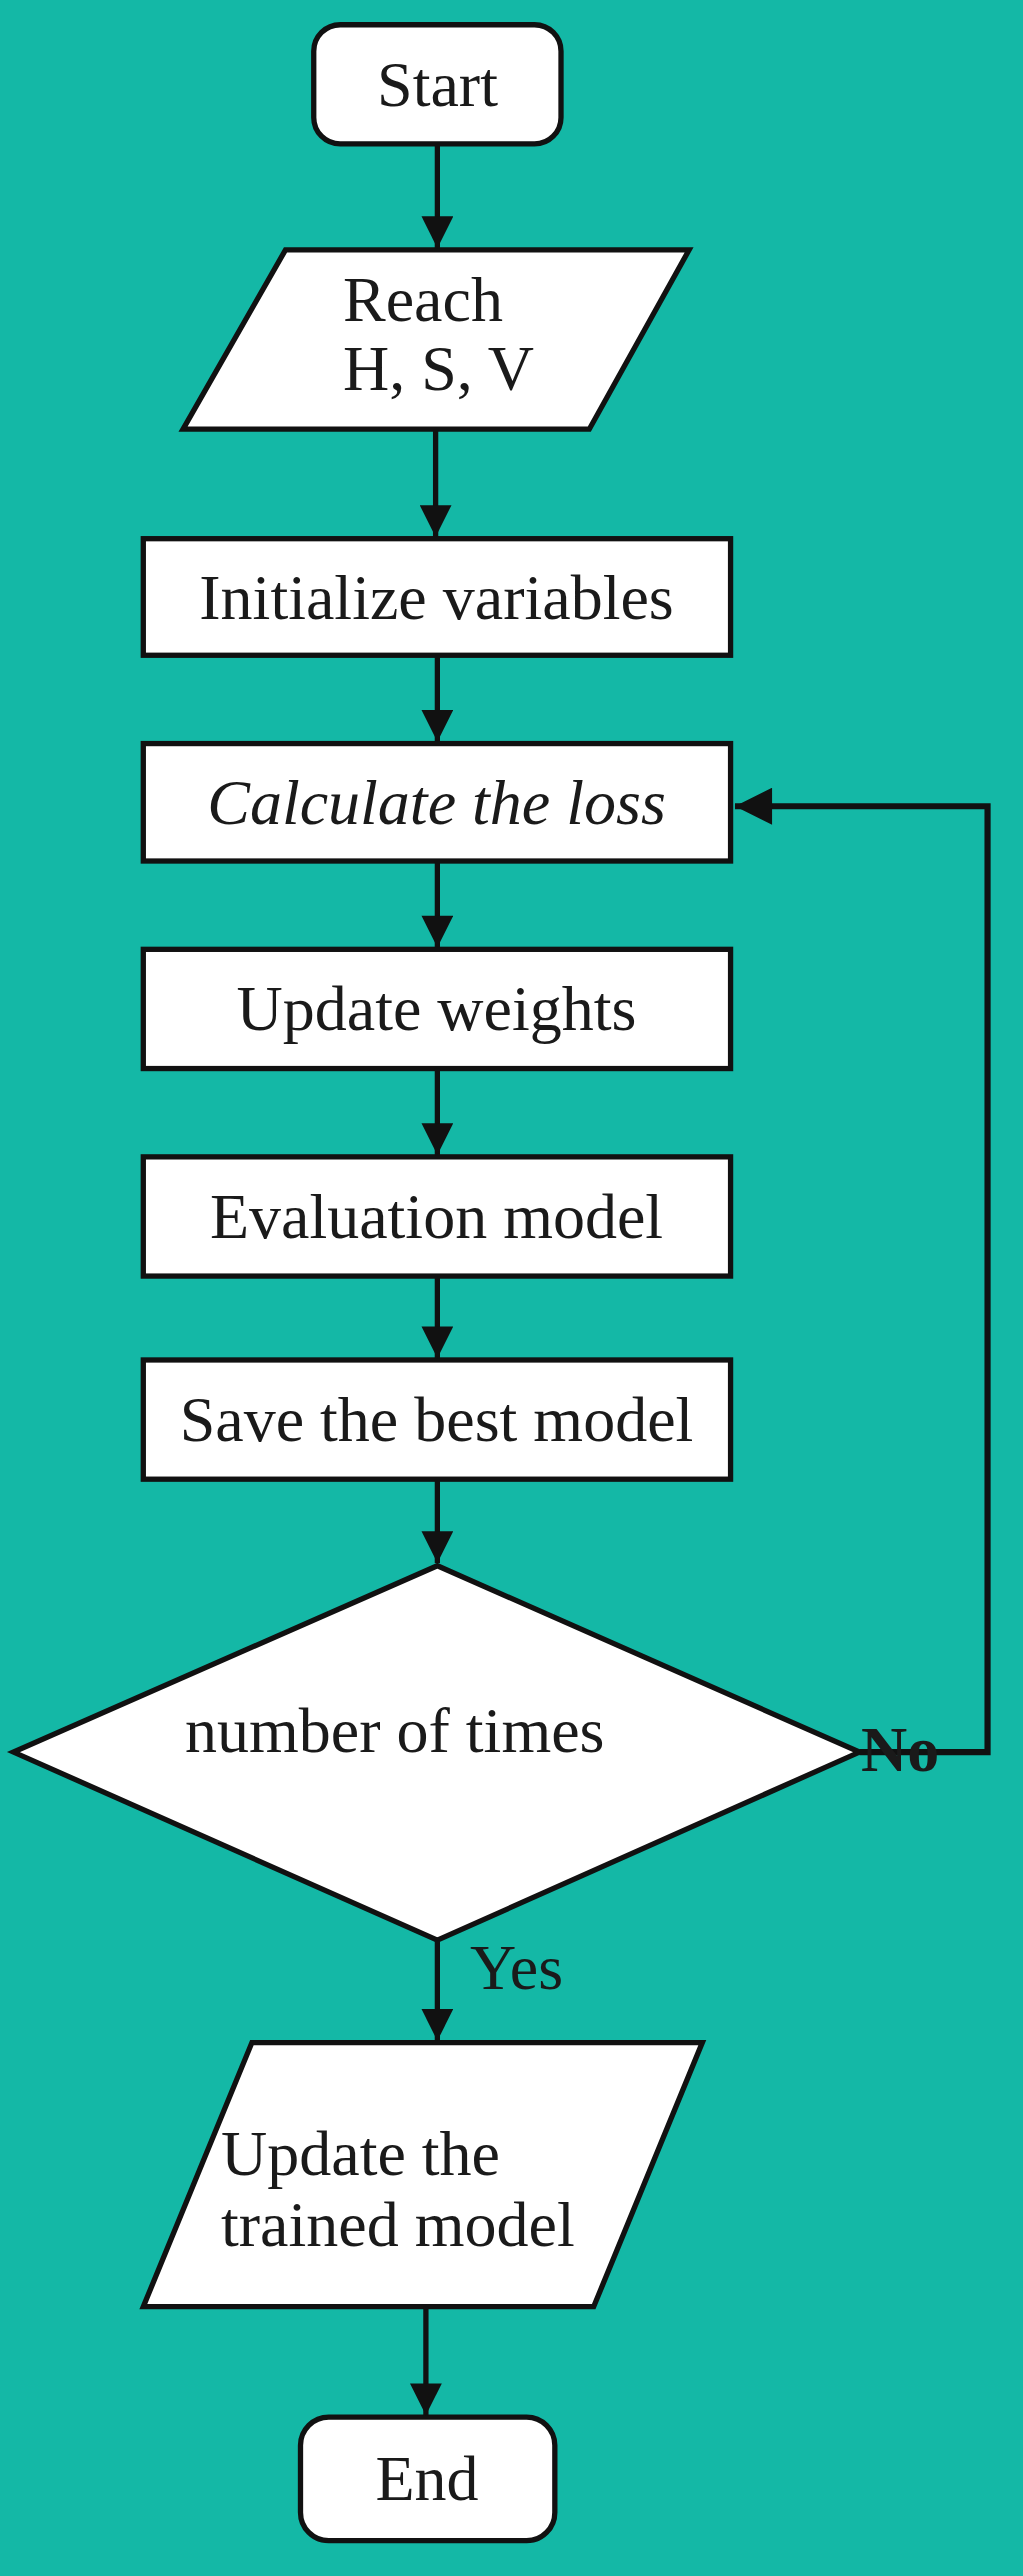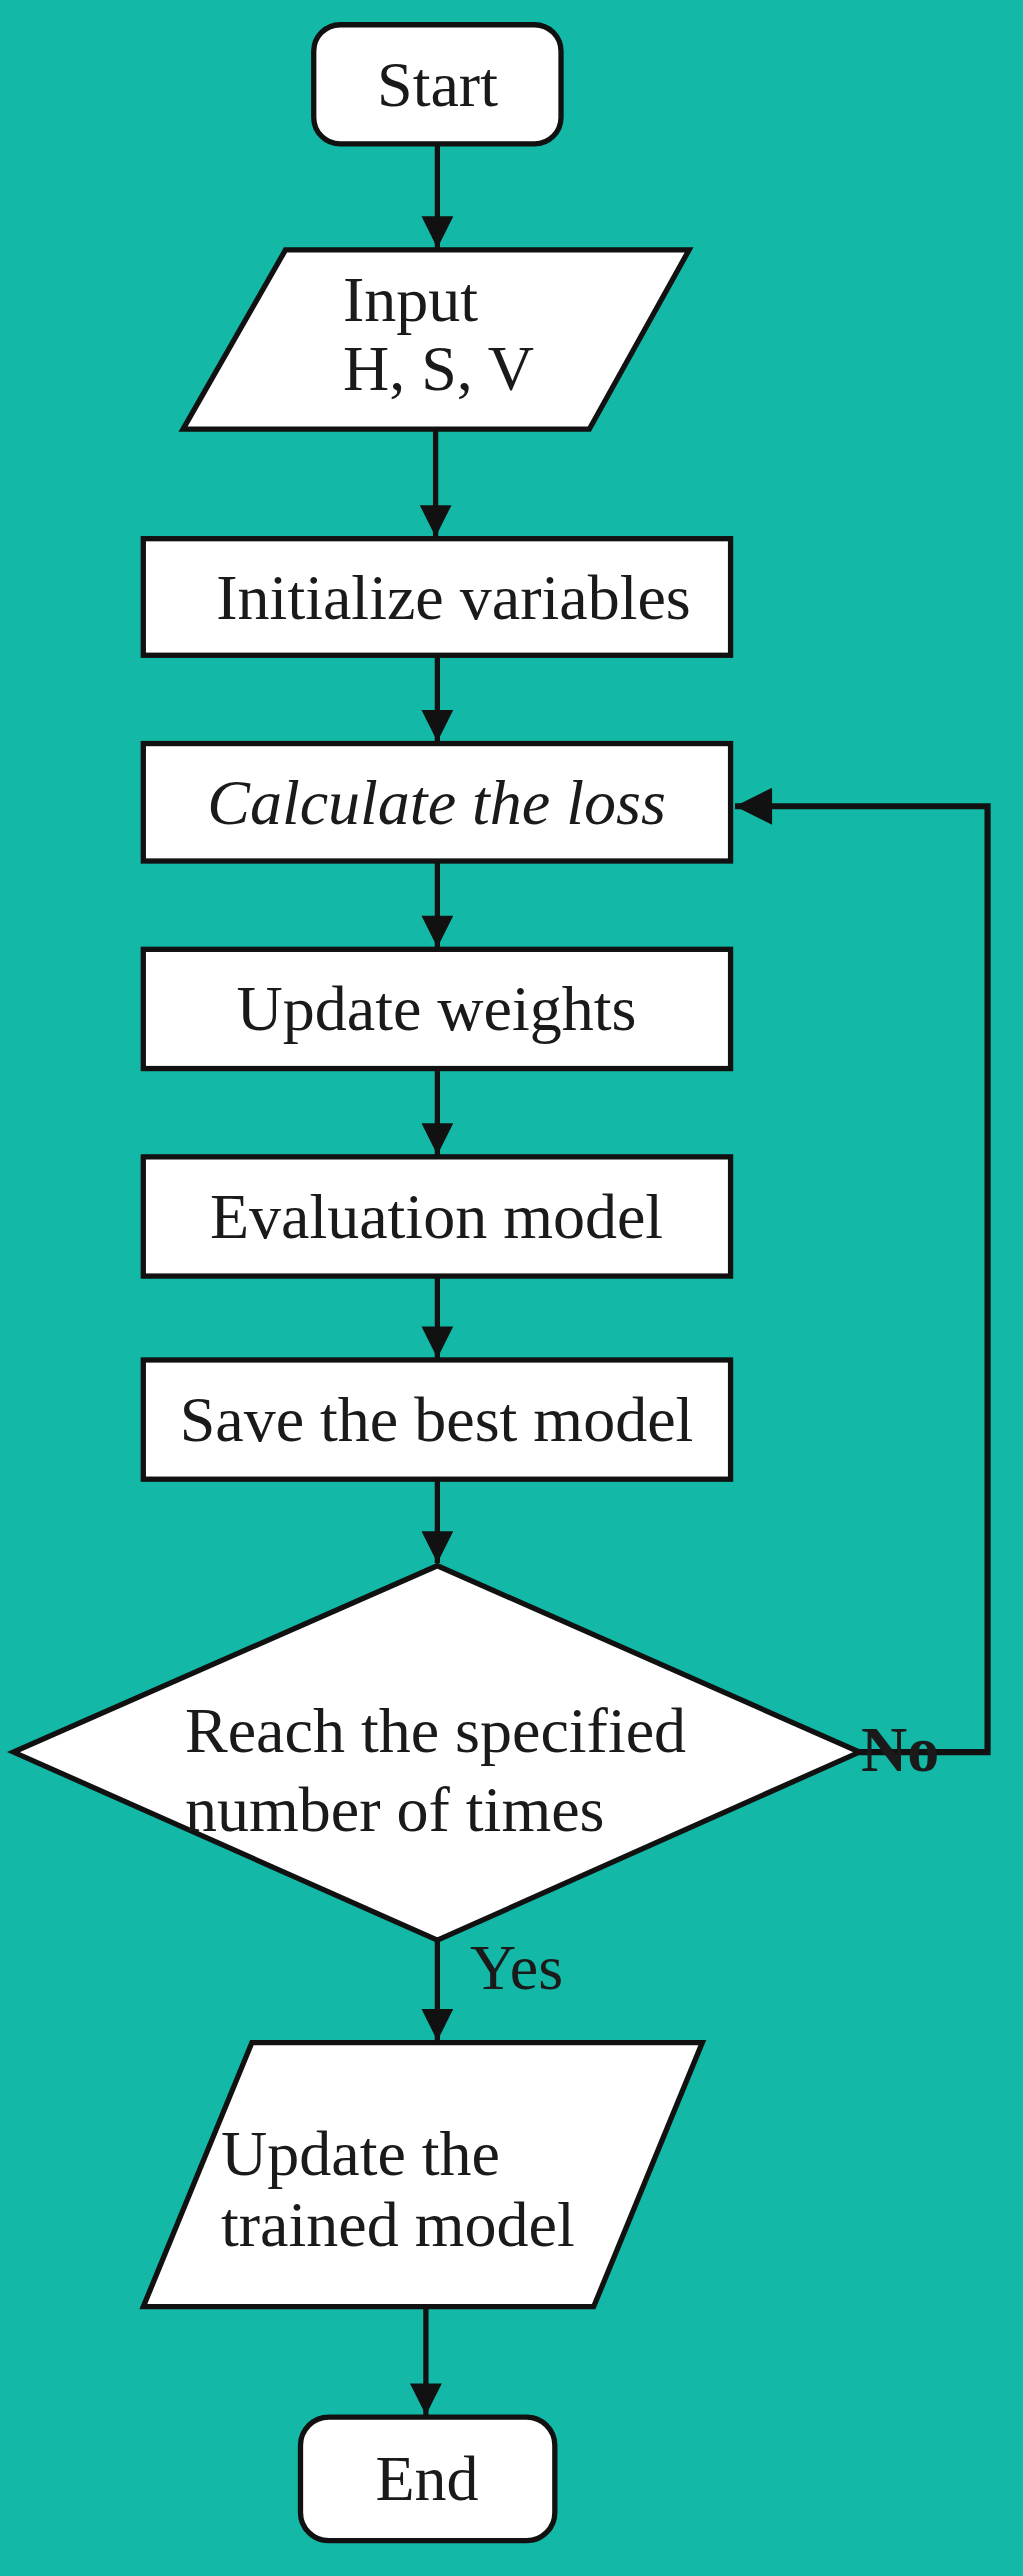--- a/index.html
+++ b/index.html
@@ -82,36 +82,35 @@
     <polyline points="973,1984 1118,1984 1118,913 832,913" fill="none" stroke="#111111" stroke-width="7" stroke-linejoin="miter" marker-end="url(#arrow)"></polyline>
 
     <line x1="495" y1="2197" x2="495" y2="2311" stroke="#111111" stroke-width="6" marker-end="url(#arrow)"></line>
 
     <line x1="482" y1="2612" x2="482" y2="2735" stroke="#111111" stroke-width="6" marker-end="url(#arrow)"></line>
   </svg>
 
   <div class="lbl" style="left:314px;top:25px;width:247px;height:119px;">Start</div>
 
   <div class="lbl-left" style="left:343px;top:265px;line-height:69px;">
-    <span class="ln">Input</span>
+    <span class="ln">Reach</span>
     <span class="ln">H, S, V</span>
   </div>
 
-  <div class="lbl" style="left:160px;top:539px;width:587px;height:117px;">Initialize variables</div>
+  <div class="lbl" style="left:143px;top:539px;width:587px;height:117px;">Initialize variables</div>
 
   <div class="lbl" style="left:143px;top:744px;width:587px;height:117px;font-style:italic;">Calculate the loss</div>
 
   <div class="lbl" style="left:143px;top:949px;width:587px;height:119px;">Update weights</div>
 
   <div class="lbl" style="left:143px;top:1360px;width:587px;height:119px;">Save the best model</div>
 
   <div class="lbl" style="left:143px;top:1157px;width:587px;height:119px;">Evaluation model</div>
 
   <div class="lbl-left" style="left:185px;top:1691px;line-height:79px;">
-    <span class="ln">Reach the specified</span>
     <span class="ln">number of times</span>
   </div>
 
   <div class="lbl-left" style="left:861px;top:1714px;line-height:71px;font-weight:bold;">No</div>
 
   <div class="lbl-left" style="left:470px;top:1932px;line-height:71px;">Yes</div>
 
   <div class="lbl-left" style="left:221px;top:2118px;line-height:71px;">
     <span class="ln">Update the</span>
     <span class="ln">trained model</span>

